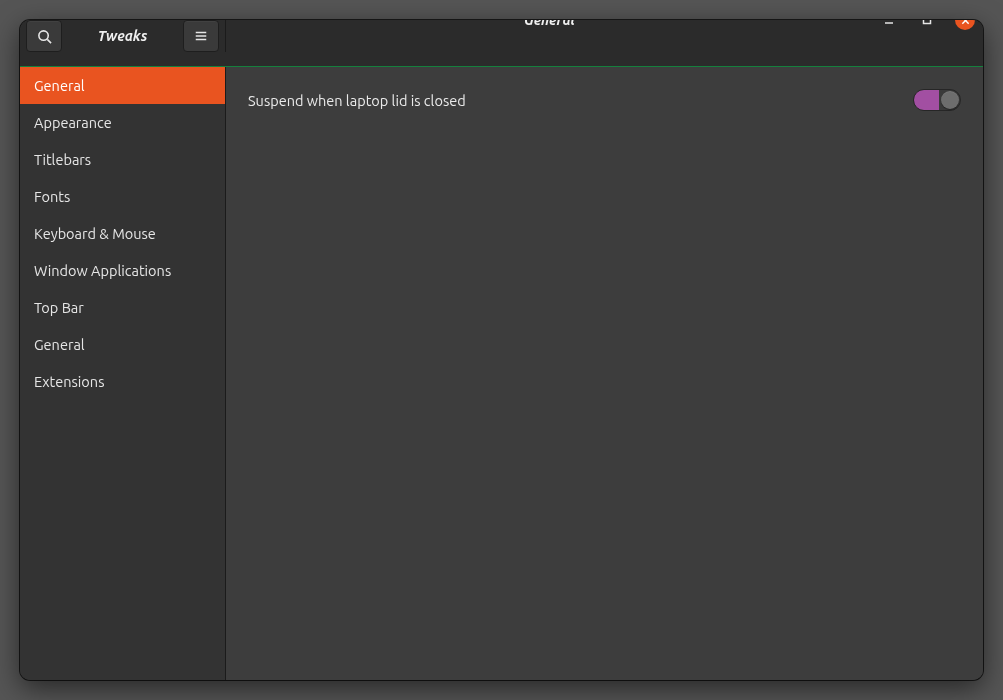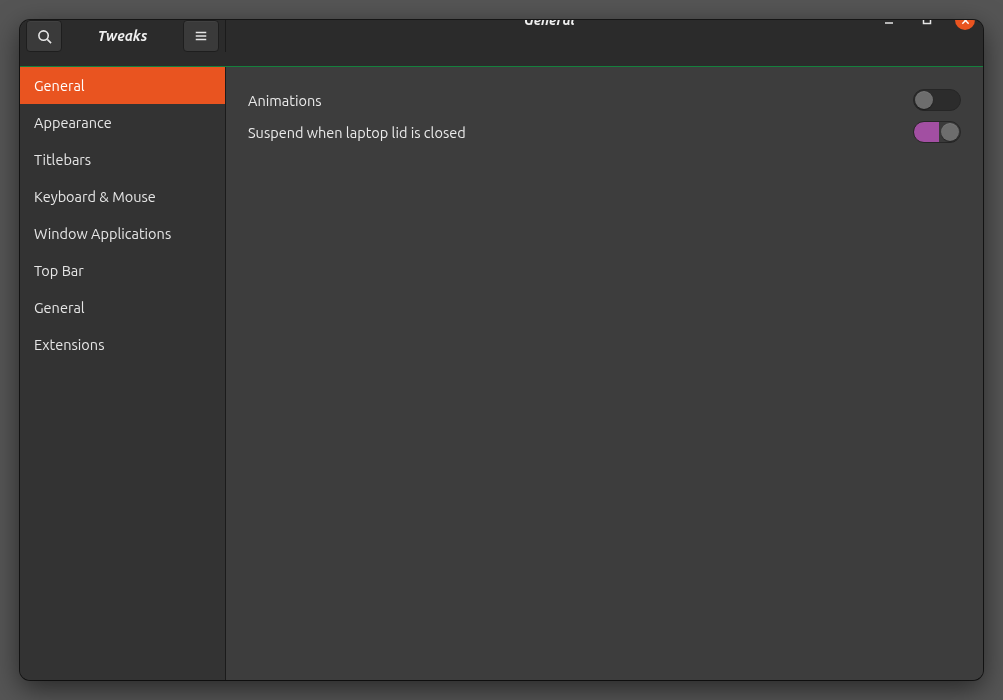--- a/index.html
+++ b/index.html
@@ -217,34 +217,29 @@
         </div>
       </div>
     </div>
   </div>
 
   <div class="body">
     <div class="sidebar" id="sidebar">
         <div class="sidebar-item active"><span>General</span></div>
         <div class="sidebar-item"><span>Appearance</span></div>
         <div class="sidebar-item"><span>Titlebars</span></div>
+        <div class="sidebar-item"><span>Fonts</span></div>
         <div class="sidebar-item"><span>Keyboard &amp; Mouse</span></div>
         <div class="sidebar-item"><span>Window Applications</span></div>
         <div class="sidebar-item"><span>Top Bar</span></div>
         <div class="sidebar-item"><span>General</span></div>
         <div class="sidebar-item"><span>Extensions</span></div>
       </div>
     <div class="content" id="content">
         <div class="setting-row">
-          <div class="label">Animations</div>
-          <div class="switch off">
-            <div class="knob"></div>
-          </div>
-        </div>
-        <div class="setting-row">
           <div class="label">Suspend when laptop lid is closed</div>
           <div class="switch on">
             <div class="knob"></div>
           </div>
         </div>
       </div>
   </div>
 
 </div>
 

